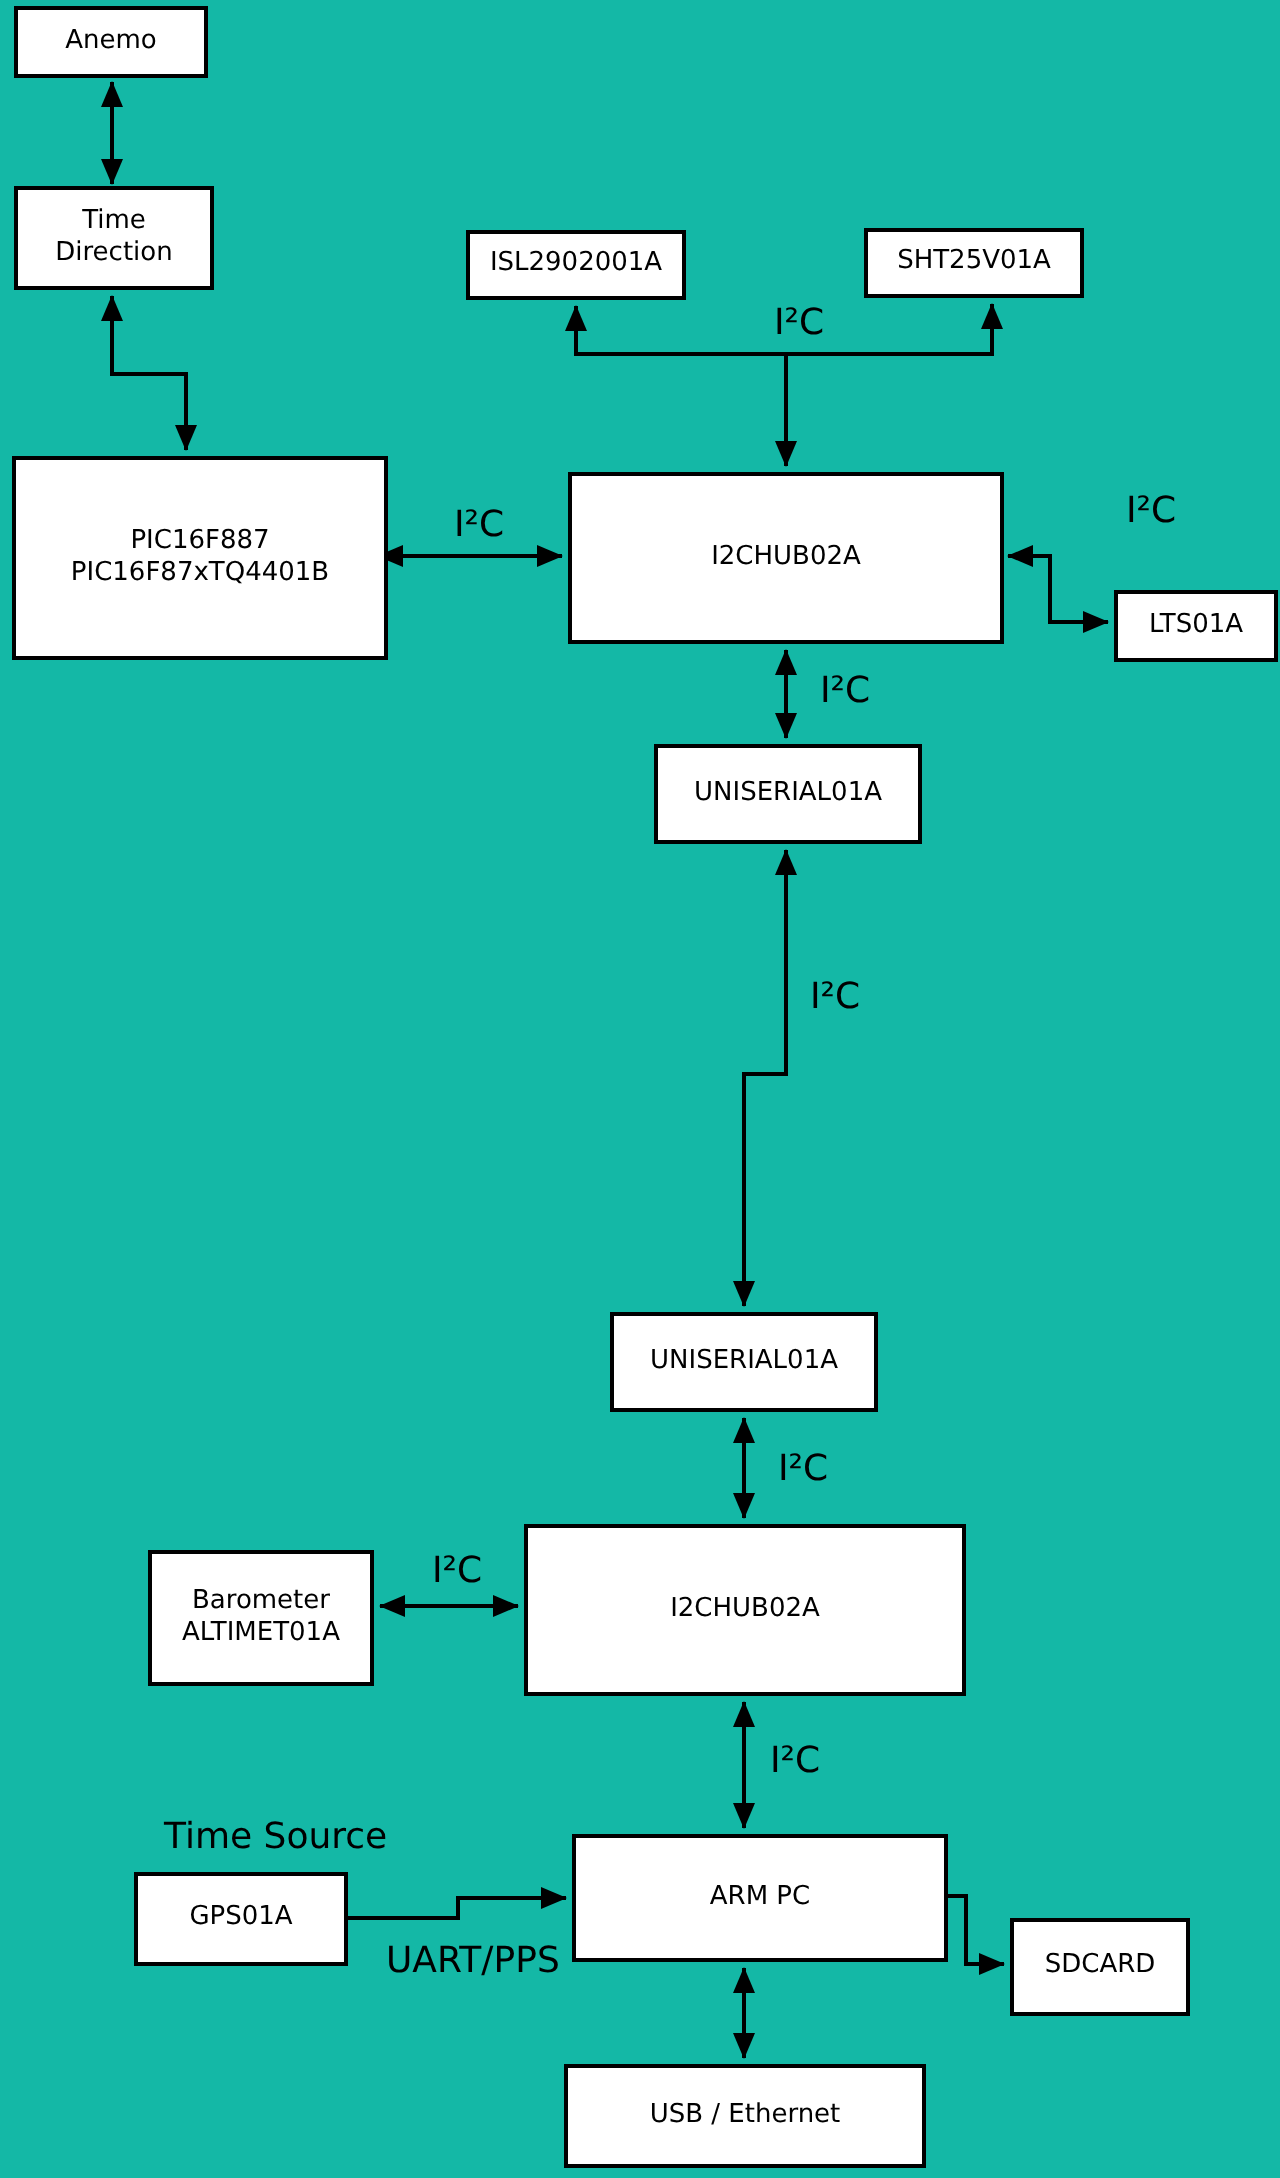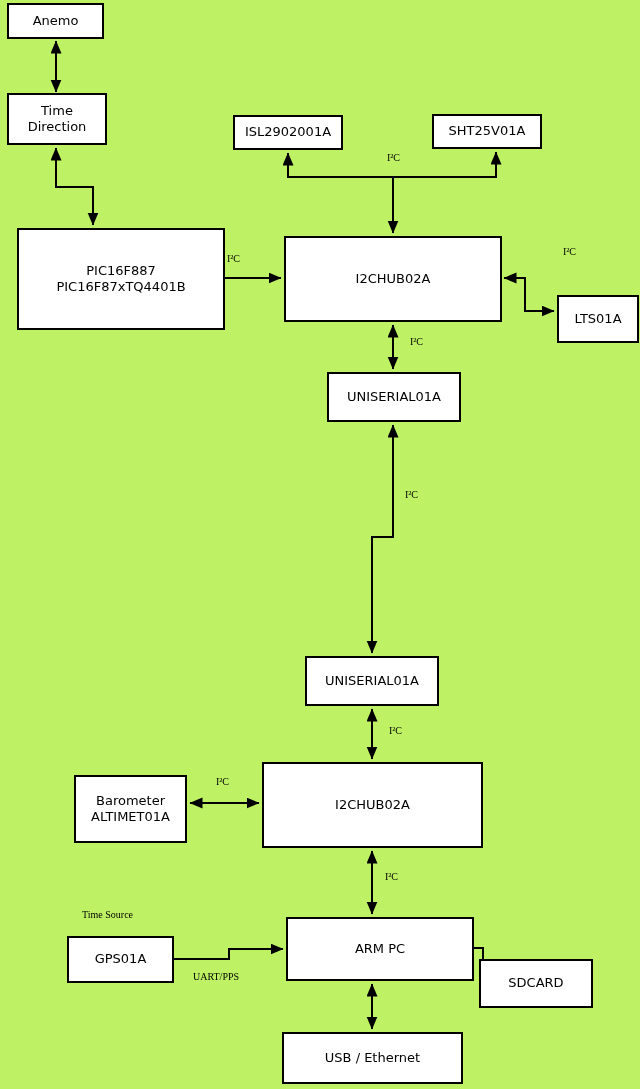--- a/index.html
+++ b/index.html
@@ -1,19 +1,19 @@
 <!DOCTYPE html>
 <html><head>
 <meta charset="utf-8">
 <style>
   html,body{margin:0;padding:0;background:#ffffff;}
   .canvas{
     position:relative;
     width:640px;height:1089px;
-    background:#bef264;
+    background:#14b8a6;
     font-family:"DejaVu Sans", "Liberation Sans", sans-serif;
     color:#000;
     overflow:hidden;
   }
   svg.wires{position:absolute;left:0;top:0;width:640px;height:1089px;}
   .node{
     position:absolute;
     box-sizing:border-box;
     border:2px solid #000;
     background:#fff;
@@ -21,24 +21,23 @@
     flex-direction:column;
     align-items:center;
     justify-content:center;
     text-align:center;
     font-size:13px;
     line-height:1.25;
     white-space:nowrap;
   }
   .float-label{
     position:absolute;
-    font-size:10px;
+    font-size:18px;
     line-height:1;
     white-space:nowrap;
-    font-family:Liberation Serif, serif;
   }
 </style>
 </head>
 <body>
 
 <div class="canvas">
 
   <svg class="wires" viewBox="0 0 640 1089">
     <defs>
       <marker id="arr" markerUnits="userSpaceOnUse" markerWidth="14" markerHeight="12" refX="12.5" refY="5.5" orient="auto-start-reverse">
@@ -65,38 +64,38 @@
 
   <div class="node" style="left:7px;top:3px;width:97px;height:36px">
     <span>Anemo</span>
   </div>
 
   <div class="node" style="left:7px;top:93px;width:100px;height:52px">
     <span>Time</span>
     <span>Direction</span>
   </div>
 
-  <div class="node" style="left:17px;top:228px;width:208px;height:102px">
+  <div class="node" style="left:6px;top:228px;width:188px;height:102px">
     <span>PIC16F887</span>
     <span>PIC16F87xTQ4401B</span>
   </div>
 
   <div class="node" style="left:233px;top:115px;width:110px;height:35px">
     <span>ISL2902001A</span>
   </div>
 
   <div class="node" style="left:432px;top:114px;width:110px;height:35px">
     <span>SHT25V01A</span>
   </div>
 
   <div class="node" style="left:284px;top:236px;width:218px;height:86px">
     <span>I2CHUB02A</span>
   </div>
 
-  <div class="node" style="left:557px;top:295px;width:82px;height:48px">
+  <div class="node" style="left:557px;top:295px;width:82px;height:36px">
     <span>LTS01A</span>
   </div>
 
   <div class="node" style="left:327px;top:372px;width:134px;height:50px">
     <span>UNISERIAL01A</span>
   </div>
 
   <div class="node" style="left:305px;top:656px;width:134px;height:50px">
     <span>UNISERIAL01A</span>
   </div>
@@ -111,21 +110,21 @@
   </div>
 
   <div class="node" style="left:67px;top:936px;width:107px;height:47px">
     <span>GPS01A</span>
   </div>
 
   <div class="node" style="left:286px;top:917px;width:188px;height:64px">
     <span>ARM PC</span>
   </div>
 
-  <div class="node" style="left:479px;top:959px;width:114px;height:49px">
+  <div class="node" style="left:505px;top:959px;width:90px;height:49px">
     <span>SDCARD</span>
   </div>
 
   <div class="node" style="left:282px;top:1032px;width:181px;height:52px">
     <span>USB / Ethernet</span>
   </div>
 
   <div class="float-label" style="left:387px;top:153px">I²C</div>
   <div class="float-label" style="left:227px;top:254px">I²C</div>
   <div class="float-label" style="left:563px;top:247px">I²C</div>

